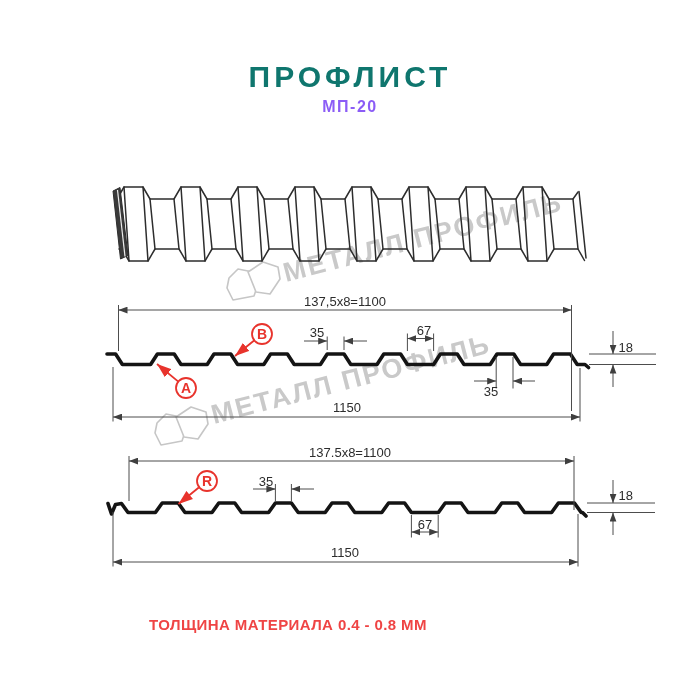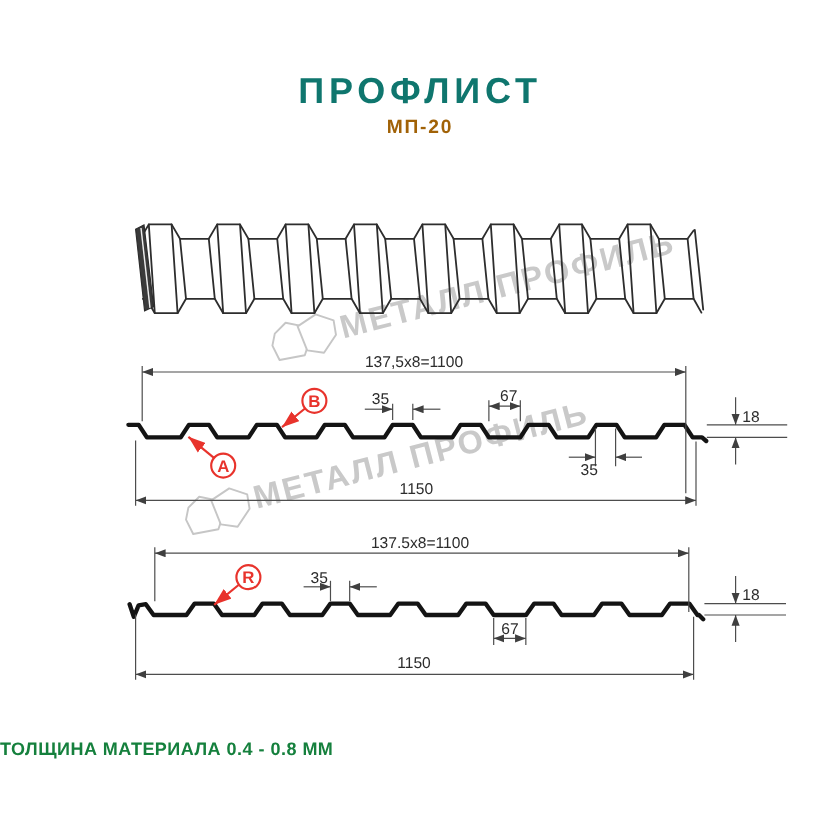--- a/index.html
+++ b/index.html
@@ -1,23 +1,23 @@
 <!DOCTYPE html>
 <html><head>
 <meta charset="utf-8">
 <style>
   html,body{margin:0;padding:0;background:#fff;}
   #page{position:relative;width:700px;height:700px;background:#fff;overflow:hidden;
         font-family:"Liberation Sans",sans-serif;}
   #title{position:absolute;top:60px;left:0;width:700px;text-align:center;
          font-size:30px;font-weight:700;letter-spacing:4px;color:#0f766e;}
   #subtitle{position:absolute;top:98px;left:0;width:700px;text-align:center;
-            font-size:16px;font-weight:700;letter-spacing:1.5px;color:#a16207;}
-  #footer{position:absolute;top:616px;left:0;width:576px;
-          font-size:15px;font-weight:700;letter-spacing:0.4px;color:#15803d;}
+            font-size:16px;font-weight:700;letter-spacing:1.5px;color:#8b5cf6;}
+  #footer{position:absolute;top:616px;left:0;width:576px;text-align:center;
+          font-size:15px;font-weight:700;letter-spacing:0.4px;color:#ef4444;}
   svg{position:absolute;left:0;top:0;font-family:"Liberation Sans",sans-serif;}
   .dim{stroke:#4d4d4d;stroke-width:1;fill:none;}
   .dimtxt{fill:#2d2d2d;font-size:13px;}
   .profile{stroke:#141414;stroke-width:3.6;fill:none;stroke-linejoin:round;stroke-linecap:round;}
   .persp{stroke:#2d2d2d;stroke-width:1.5;fill:none;stroke-linejoin:round;stroke-linecap:round;}
   .red{stroke:#e8332c;fill:none;stroke-width:1.8;}
   .redtxt{fill:#e8332c;font-size:14px;font-weight:700;text-anchor:middle;}
   .wmtext{fill:#c9c9c9;font-size:27px;font-weight:700;letter-spacing:2px;}
   .wmlogo{stroke:#c6c6c6;stroke-width:1.6;fill:#ffffff;stroke-linejoin:round;}
 </style>

